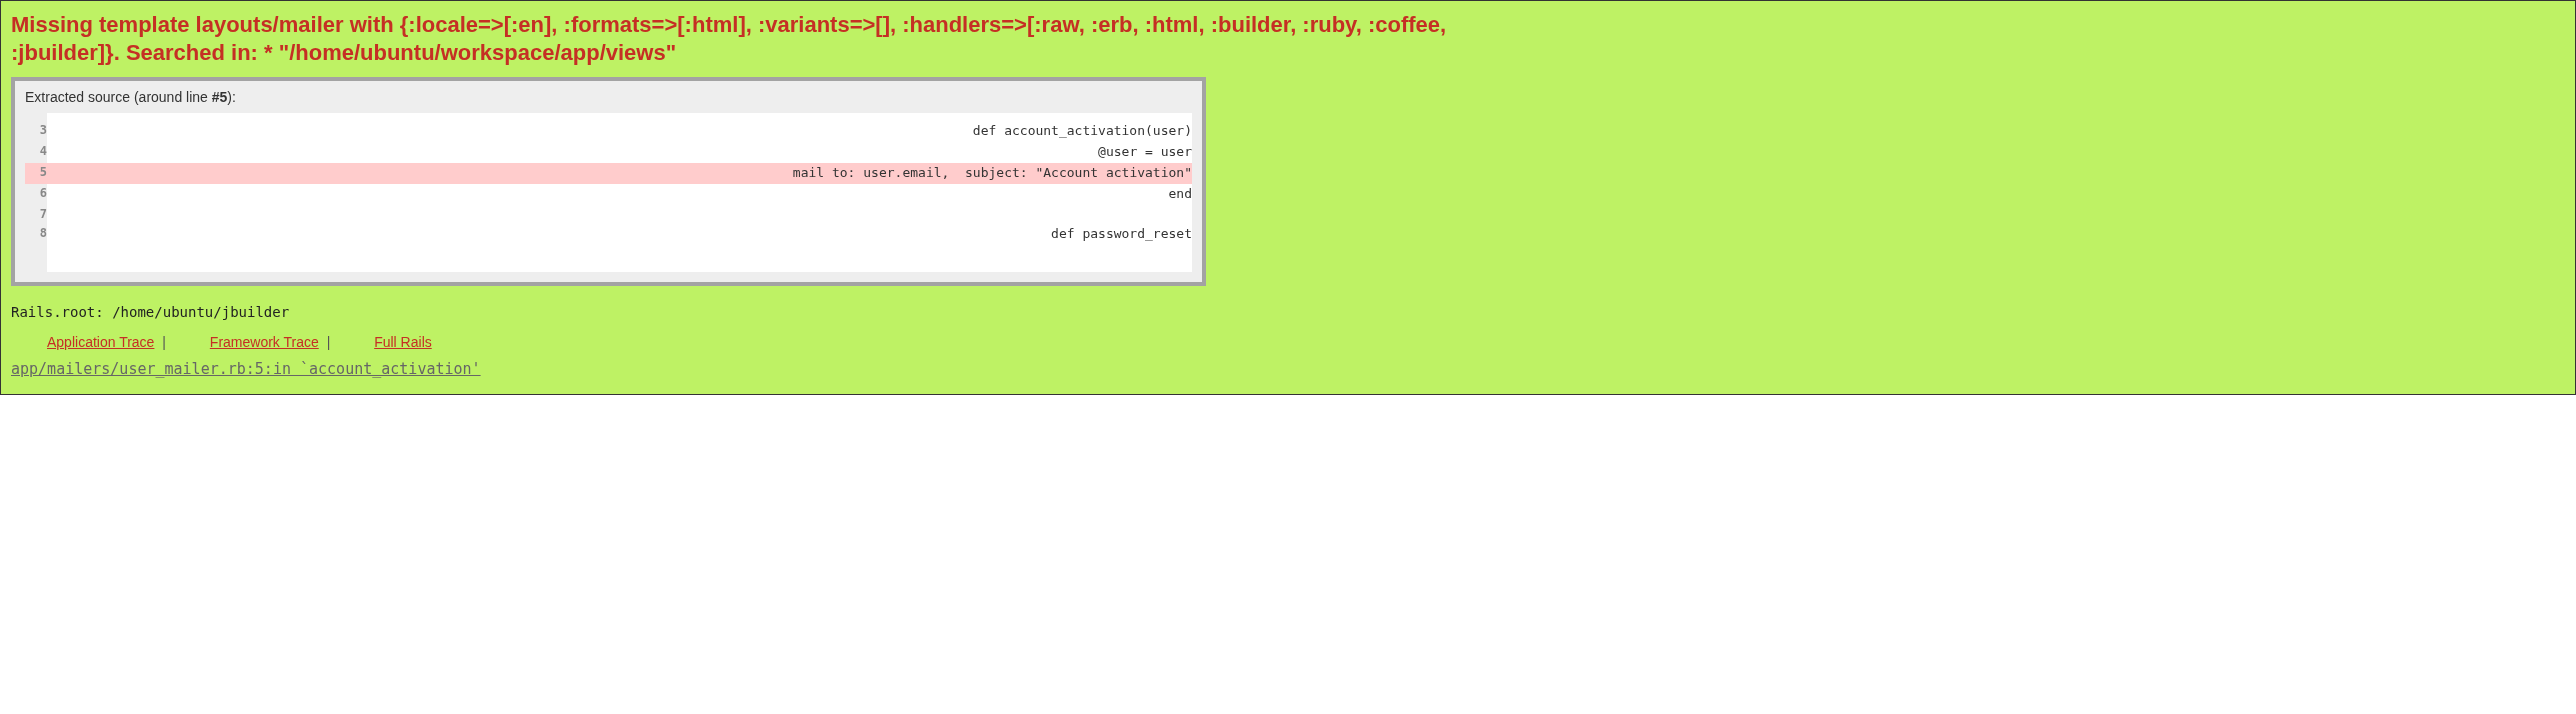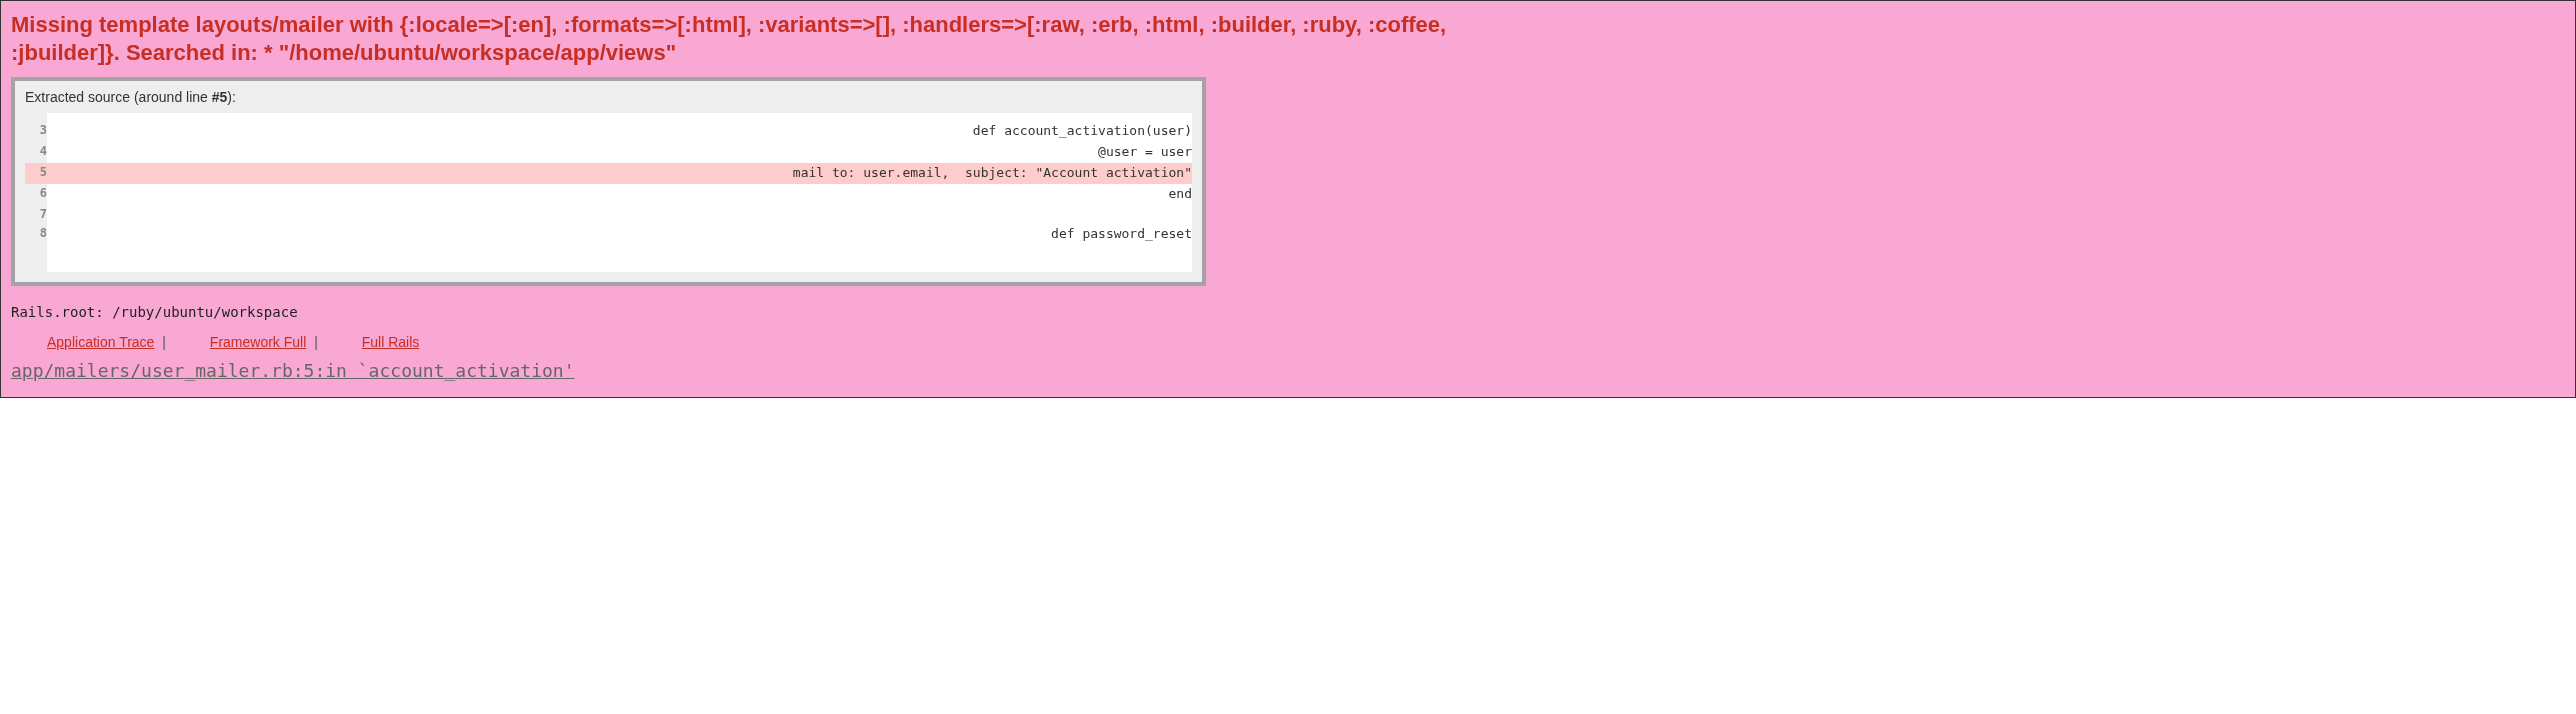--- a/index.html
+++ b/index.html
@@ -6,21 +6,21 @@
     margin: 0;
     padding: 0;
     background: #fff;
     font-family: "Helvetica Neue", Helvetica, Arial, sans-serif;
     font-size: 14px;
     color: #333;
   }
   .page {
     border: 1px solid #333;
     padding: 10px 12px 16px 10px;
-    background: #f9a8d4;
+    background: #bef264;
   }
   h1.error-title {
     margin: 0 0 10px 0;
     padding: 0;
     font-weight: 700;
     font-size: 22px;
     line-height: 1.28;
     color: #C52F24; 
     max-width: 1536px;
   }
@@ -79,21 +79,21 @@
     text-decoration: underline;
     cursor: pointer;
     margin-left: 36px;
   }
   .trace-tabs .sep {
     color: #555;
     padding: 0 4px;
   }
   .trace-line {
     font-family: "Menlo","Consolas","Monaco",monospace;
-    font-size: 18px;
+    font-size: 15px;
     color: #666;
   }
   .trace-line a {
     color: #666;
     text-decoration: underline;
     cursor: pointer;
   }
 </style>
 </head>
 <body>
@@ -138,26 +138,26 @@
             <td class="code-cell">  def password_reset</td>
           </tr>
           <tr class="spacer">
             <td class="gutter" style="height:28px"></td>
             <td class="code-cell"></td>
           </tr>
         </tbody>
     </table>
   </div>
 
-  <div class="rails-root">Rails.root: /ruby/ubuntu/workspace</div>
+  <div class="rails-root">Rails.root: /home/ubuntu/jbuilder</div>
 
   <div class="trace-tabs">
     <a>Application Trace</a>
     <span class="sep">|</span>
-    <a>Framework Full</a>
+    <a>Framework Trace</a>
     <span class="sep">|</span>
     <a>Full Rails</a>
   </div>
 
   <div class="trace-line">
     <a>app/mailers/user_mailer.rb:5:in `account_activation'</a>
   </div>
 
 </div>
 

